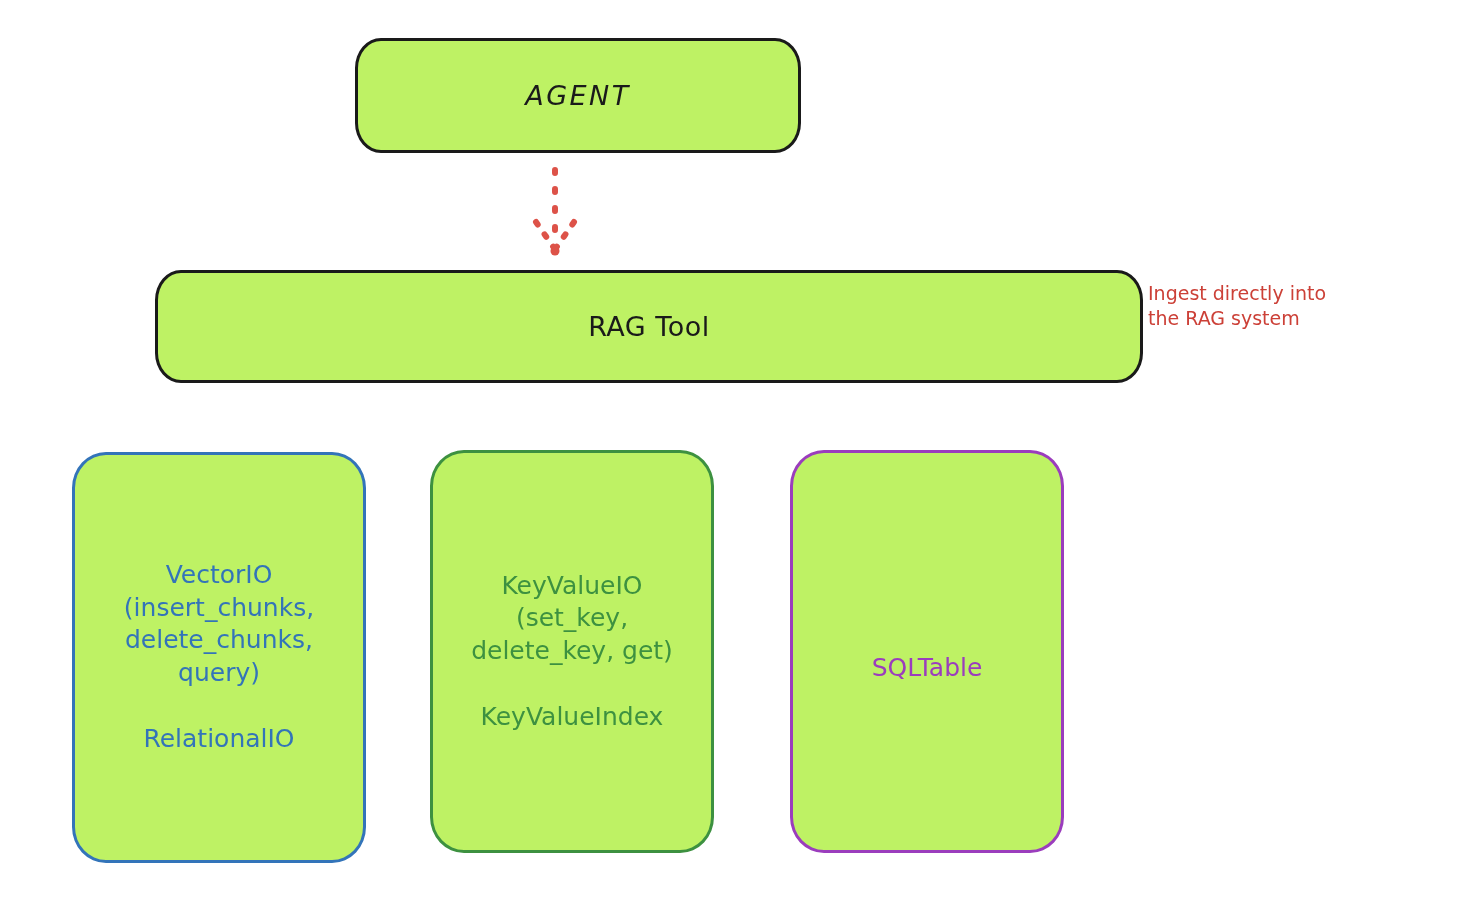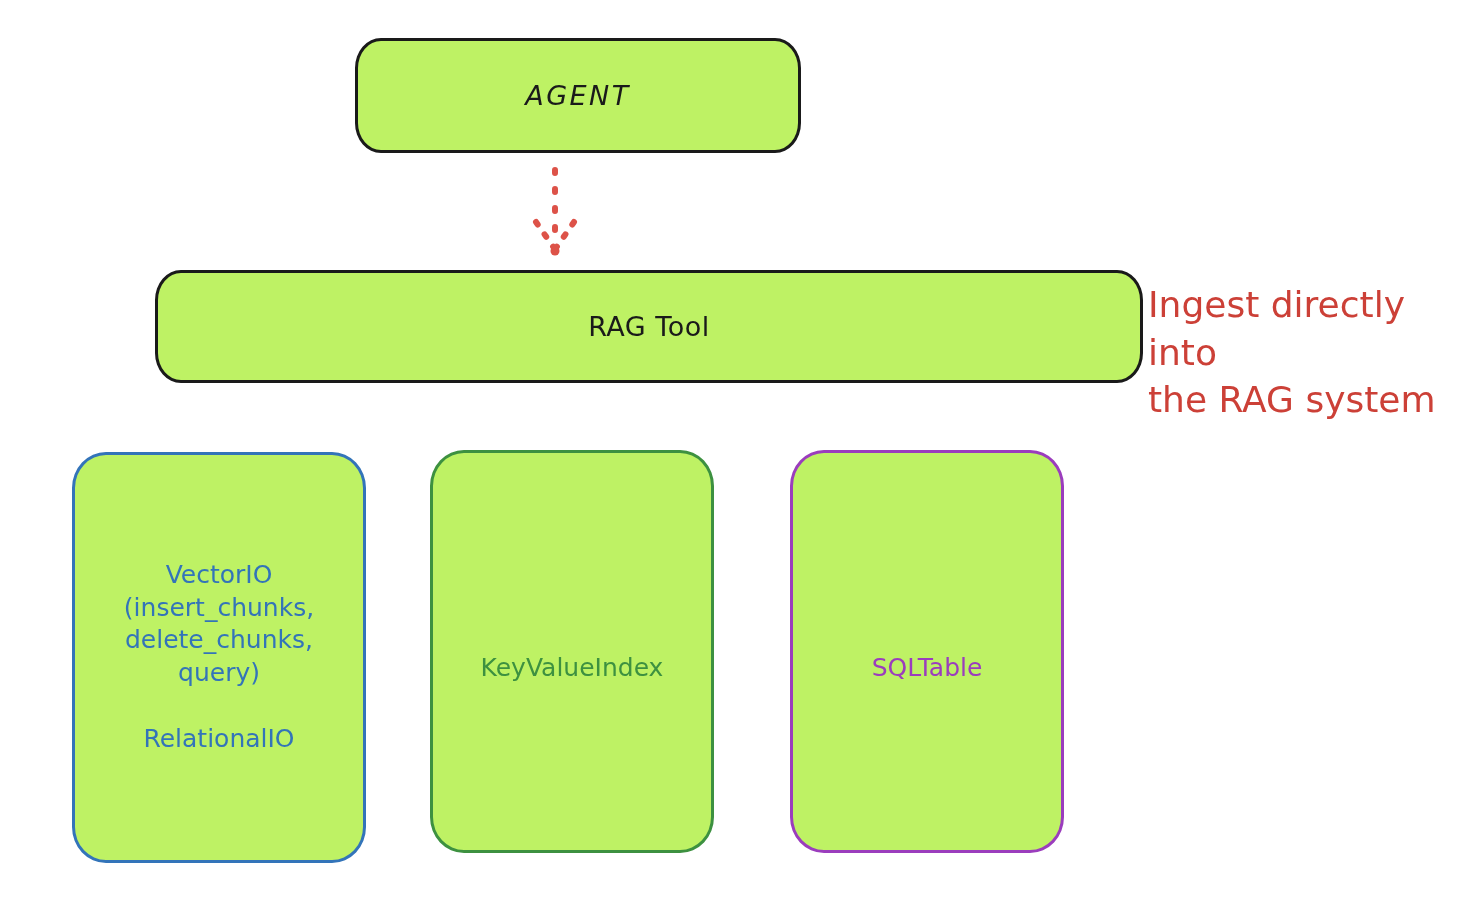--- a/index.html
+++ b/index.html
@@ -73,21 +73,21 @@
   #kv-node      { left: 430px; top: 450px; width: 284px; height: 403px; }
   #rel-node     { left: 790px; top: 450px; width: 274px; height: 403px; }
 
   
   #ingest-note {
     position: absolute;
     left: 1148px;
     top: 281px;
     width: 330px;
     text-align: left;
-    font-size: 36px;
+    font-size: 19px;
     line-height: 1.32;
     font-weight: 500;
     white-space: pre-line;
     z-index: 3;
   }
 </style>
 </head>
 <body>
 
 <svg id="canvas" viewBox="0 0 1484 910">
@@ -118,20 +118,23 @@
 
 <div class="node node-leaf" id="vector-node" style="border-color:#3374b9;">
   <div class="leaf-api" style="color:#3374b9;">VectorIO
 (insert_chunks,
 delete_chunks,
 query)</div>
   <div class="leaf-index" style="color:#3374b9;">RelationalIO</div>
 </div>
 
 <div class="node node-leaf" id="kv-node" style="border-color:#3d9140;">
+  <div class="leaf-api" style="color:#3d9140;">KeyValueIO
+(set_key,
+delete_key, get)</div>
   <div class="leaf-index" style="color:#3d9140;">KeyValueIndex</div>
 </div>
 
 <div class="node node-leaf" id="rel-node" style="border-color:#9b3dbd;">
   <div class="leaf-index" style="color:#9b3dbd;">SQLTable</div>
 </div>
 
 <div id="ingest-note" style="color:#cc4037;">Ingest directly into
 the RAG system</div>
 

